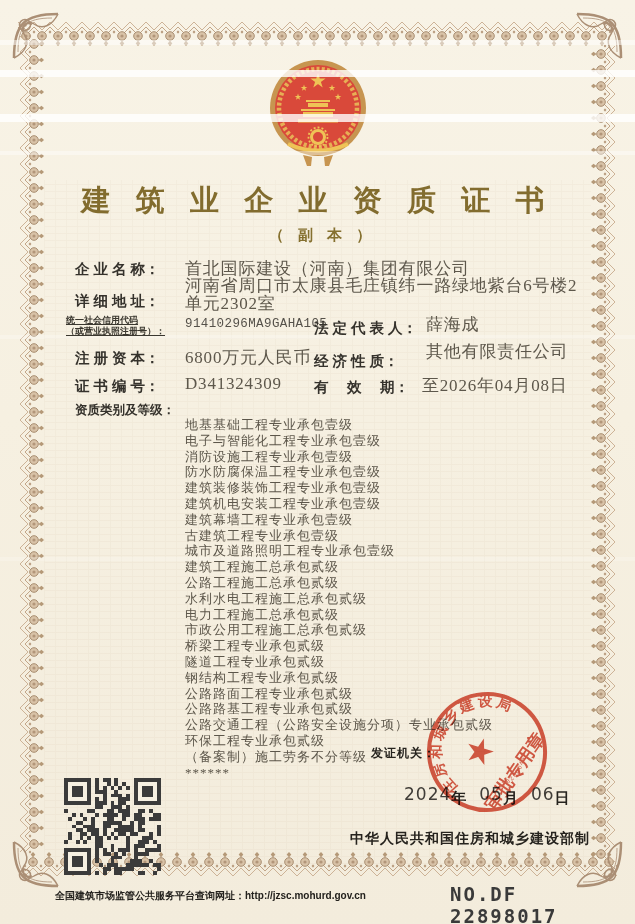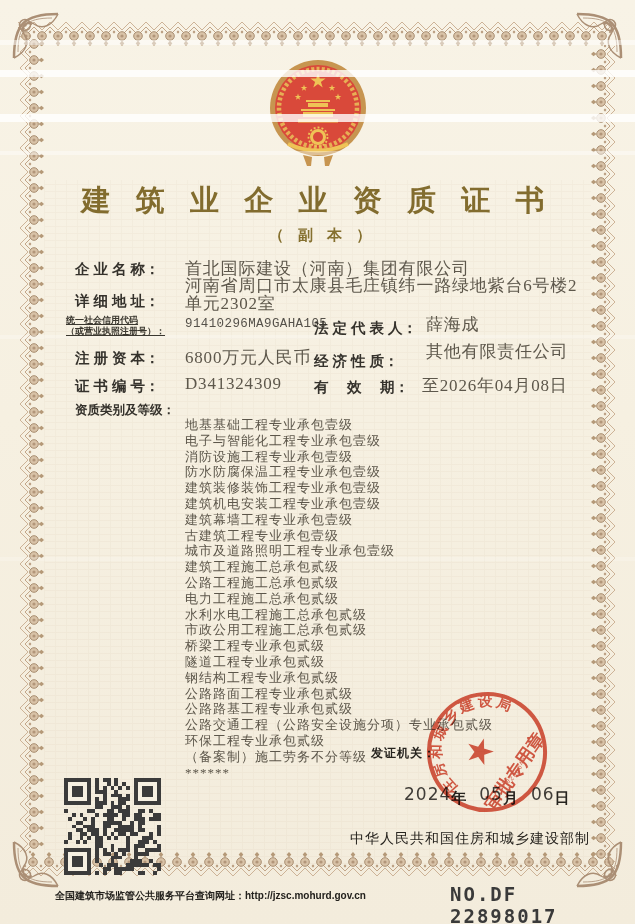--- a/index.html
+++ b/index.html
@@ -27,21 +27,21 @@
   .val.code{font-family:Liberation Mono, monospace;font-size:12.5px;color:#55514a;letter-spacing:0.4px;}
   .quals{position:absolute;left:185px;top:417px;}
   .quals div{font-family:"Liberation Serif",serif;font-size:13px;line-height:15.8px;
     color:#5c564a;letter-spacing:1px;white-space:nowrap;}
   .authority{position:absolute;left:371px;top:745px;font-size:12px;font-weight:bold;
     color:#26231e;letter-spacing:1px;}
   .dateline{position:absolute;left:404px;top:784px;font-size:15px;color:#26231e;white-space:nowrap;}
   .dateline .num{font-family:"DejaVu Sans",sans-serif;font-size:17px;color:#403d38;letter-spacing:1px;}
   .dateline .unit{font-weight:bold;position:relative;top:3px;letter-spacing:0;}
   .dateline .gap{display:inline-block;width:13px;}
-  .ministry{position:absolute;left:350px;top:830px;font-size:14px;font-weight:normal;
+  .ministry{position:absolute;left:350px;top:830px;font-size:14px;font-weight:bold;
     color:#26231e;letter-spacing:1px;}
   .qr{position:absolute;left:64px;top:778px;width:97px;height:97px;}
   .seal{position:absolute;left:412px;top:677px;mix-blend-mode:multiply;opacity:.92;}
   .footer-url{position:absolute;left:55px;top:889px;font-size:10px;font-weight:bold;color:#23211d;}
   .serial{position:absolute;left:450px;top:883px;font-family:"DejaVu Sans Mono",monospace;
     font-size:19px;font-weight:bold;color:#3a3a3a;letter-spacing:2px;}
 </style>
 </head>
 <body>
 
@@ -318,22 +318,22 @@
     <div>电子与智能化工程专业承包壹级</div>
     <div>消防设施工程专业承包壹级</div>
     <div>防水防腐保温工程专业承包壹级</div>
     <div>建筑装修装饰工程专业承包壹级</div>
     <div>建筑机电安装工程专业承包壹级</div>
     <div>建筑幕墙工程专业承包壹级</div>
     <div>古建筑工程专业承包壹级</div>
     <div>城市及道路照明工程专业承包壹级</div>
     <div>建筑工程施工总承包贰级</div>
     <div>公路工程施工总承包贰级</div>
+    <div>水利水电工程施工总承包贰级</div>
     <div>电力工程施工总承包贰级</div>
-    <div>水利水电工程施工总承包贰级</div>
     <div>市政公用工程施工总承包贰级</div>
     <div>桥梁工程专业承包贰级</div>
     <div>隧道工程专业承包贰级</div>
     <div>钢结构工程专业承包贰级</div>
     <div>公路路面工程专业承包贰级</div>
     <div>公路路基工程专业承包贰级</div>
     <div>公路交通工程（公路安全设施分项）专业承包贰级</div>
     <div>环保工程专业承包贰级</div>
     <div>（备案制）施工劳务不分等级</div>
     <div>******</div>

